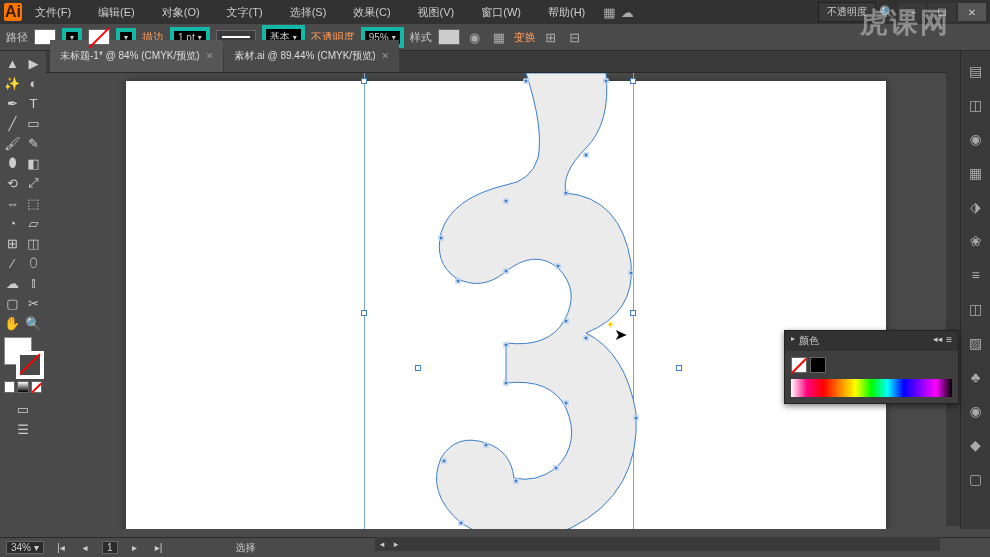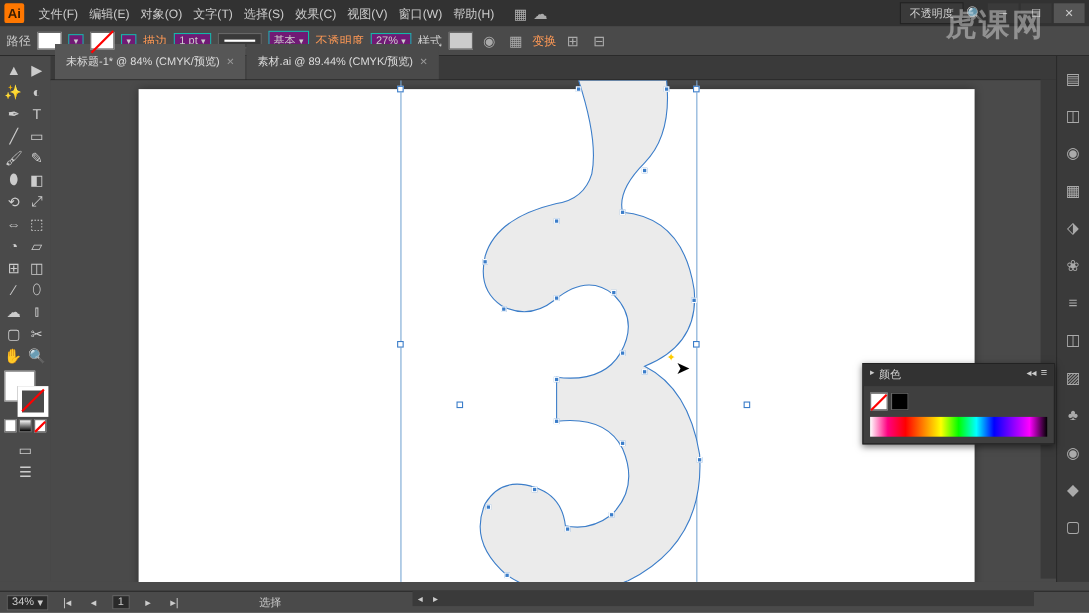--- a/index.html
+++ b/index.html
@@ -1,31 +1,31 @@
 <!DOCTYPE html>
 <html><head>
 <meta charset="utf-8">
 <style>
 *{margin:0;padding:0;box-sizing:border-box;user-select:none}
 body{width:990px;height:557px;background:#4a4a4a;font-family:"Microsoft YaHei",sans-serif;font-size:11px;color:#ccc;overflow:hidden;position:relative}
 .titlebar{height:24px;background:#323232;display:flex;align-items:center;padding:0 4px}
-.app-icon{width:18px;height:18px;background:#ff7700;color:#3a1c00;font-weight:bold;font-size:12px;display:flex;align-items:center;justify-content:center;border-radius:2px;margin-right:8px}
-.menu{display:flex;gap:0}
+.app-icon{width:18px;height:18px;background:#ff7700;color:#3a1c00;font-weight:bold;font-size:16px;display:flex;align-items:center;justify-content:center;border-radius:2px;margin-right:8px}
+.menu{display:flex;gap:17px}
 .menu span{padding:3px 5px;cursor:pointer}
 .title-right{margin-left:auto;display:flex;align-items:center;gap:2px}
 .workspace-sel{background:#3a3a3a;padding:2px 8px;font-size:10px;border:1px solid #222}
 .win-btn{width:28px;height:18px;background:#3a3a3a;display:flex;align-items:center;justify-content:center;font-size:10px;cursor:pointer}
 .win-btn.x{background:#555}
 .controlbar{height:27px;background:#4a4a4a;display:flex;align-items:center;padding:0 6px;gap:6px;border-bottom:1px solid #2a2a2a}
 .cb-label{font-size:11px}
 .swatch{width:22px;height:16px;border:1px solid #666}
 .sw-white{background:#fff}
 .sw-none{background:#fff;position:relative}
 .sw-none::after{content:"";position:absolute;width:140%;height:2px;background:red;top:50%;left:-20%;transform:rotate(-45deg)}
-.combo{background:#701a75;border:1px solid #14b8a6;padding:1px 4px;font-size:10px;display:flex;align-items:center;gap:3px;color:#ccc}
+.combo{background:#000000;border:4px solid #14b8a6;padding:1px 4px;font-size:10px;display:flex;align-items:center;gap:3px;color:#ccc}
 .combo::after{content:"▾";font-size:8px}
 .link-orange{color:#ff9955;font-size:11px}
 .stroke-prev{width:40px;height:14px;background:#3a3a3a;border:1px solid #666;display:flex;align-items:center;justify-content:center}
 .stroke-prev::before{content:"";width:28px;height:2px;background:#fff}
 .ctrl-icon{width:18px;height:18px;display:flex;align-items:center;justify-content:center;color:#aaa;font-size:13px;cursor:pointer}
 .mid{display:flex;height:478px}
 .tools{width:46px;background:#4a4a4a;padding:2px;display:flex;flex-direction:column;gap:0}
 .trow{display:flex}
 .tool{width:22px;height:20px;display:flex;align-items:center;justify-content:center;font-size:13px;color:#ccc;cursor:pointer;position:relative}
 .tool.wide{width:44px}
@@ -99,21 +99,21 @@
   <span class="cb-label">路径</span>
   <div class="swatch sw-white"></div>
   <div class="combo"></div>
   <div class="swatch sw-none"></div>
   <div class="combo"></div>
   <span class="link-orange">描边</span>
   <div class="combo">1 pt</div>
   <div class="stroke-prev"></div>
   <div class="combo">基本</div>
   <span class="link-orange">不透明度</span>
-  <div class="combo">27%</div>
+  <div class="combo">95%</div>
   <span class="cb-label">样式</span>
   <div class="swatch" style="background:#ccc"></div>
   <div class="ctrl-icon">◉</div>
   <div class="ctrl-icon">▦</div>
   <span class="link-orange">变换</span>
   <div class="ctrl-icon">⊞</div>
   <div class="ctrl-icon">⊟</div>
 </div>
 
 <div class="mid">

